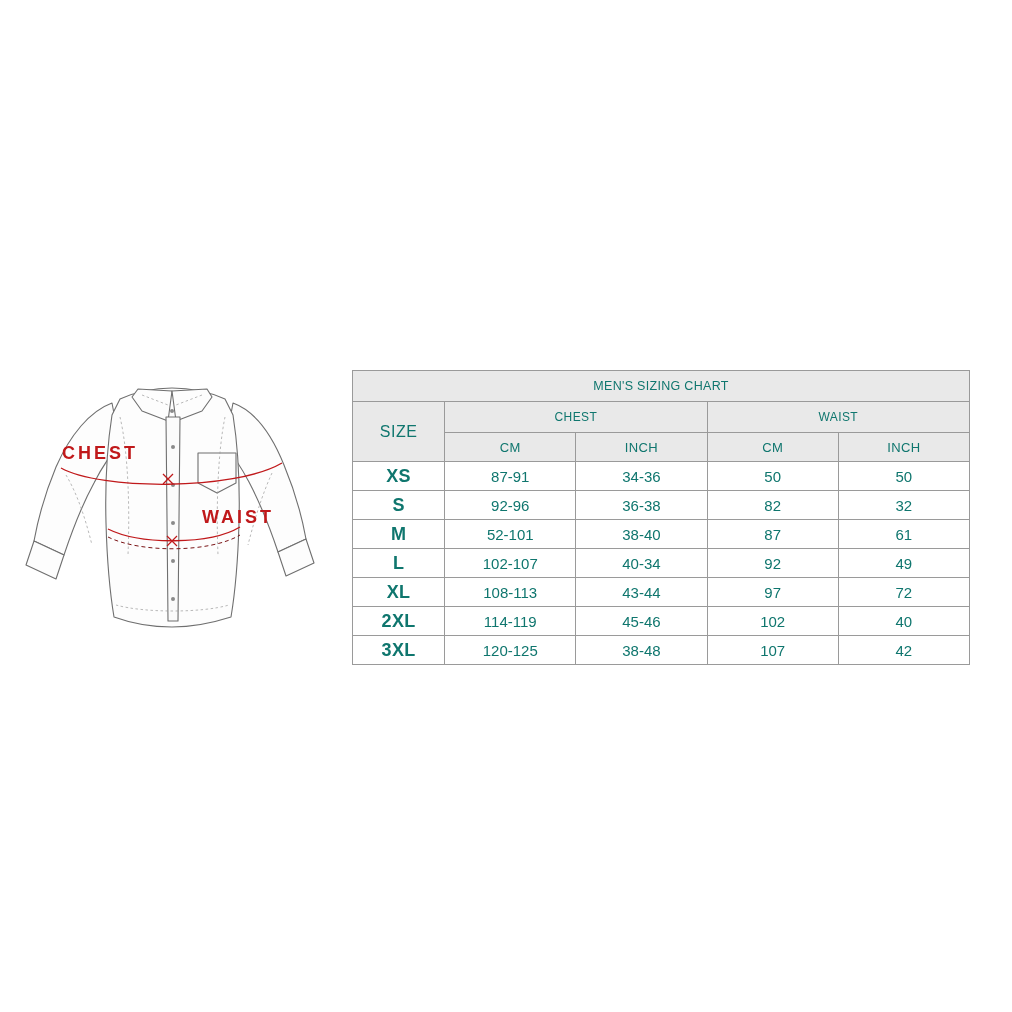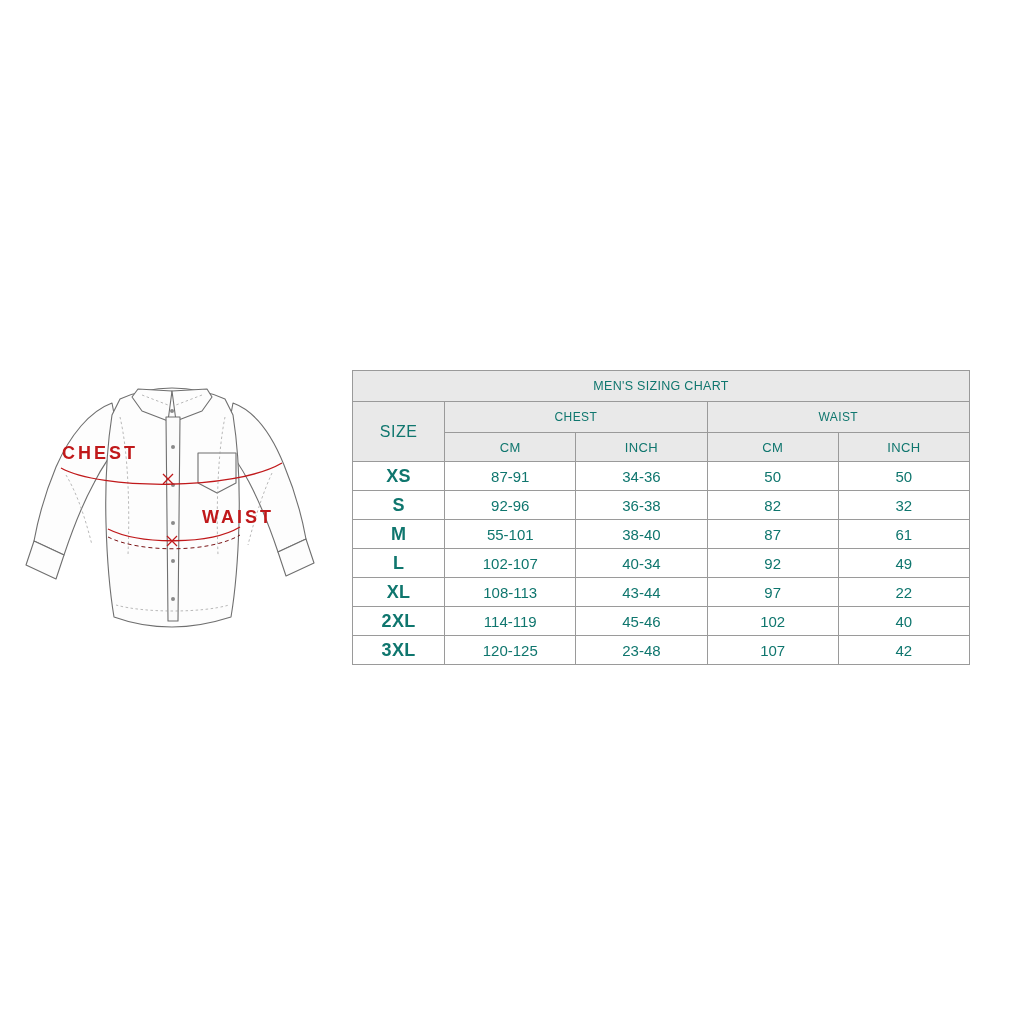--- a/index.html
+++ b/index.html
@@ -198,50 +198,50 @@
         </tr>
         <tr>
           <td class="size-cell">S</td>
           <td>92-96</td>
           <td>36-38</td>
           <td>82</td>
           <td>32</td>
         </tr>
         <tr>
           <td class="size-cell">M</td>
-          <td>55-101</td>
+          <td>52-101</td>
           <td>38-40</td>
           <td>87</td>
           <td>61</td>
         </tr>
         <tr>
           <td class="size-cell">L</td>
           <td>102-107</td>
           <td>40-34</td>
           <td>92</td>
           <td>49</td>
         </tr>
         <tr>
           <td class="size-cell">XL</td>
           <td>108-113</td>
           <td>43-44</td>
           <td>97</td>
-          <td>22</td>
+          <td>72</td>
         </tr>
         <tr>
           <td class="size-cell">2XL</td>
           <td>114-119</td>
           <td>45-46</td>
           <td>102</td>
           <td>40</td>
         </tr>
         <tr>
           <td class="size-cell">3XL</td>
           <td>120-125</td>
-          <td>23-48</td>
+          <td>38-48</td>
           <td>107</td>
           <td>42</td>
         </tr>
       </tbody>
     </table>
   </div>
 
 </div>
 
 </body></html>

